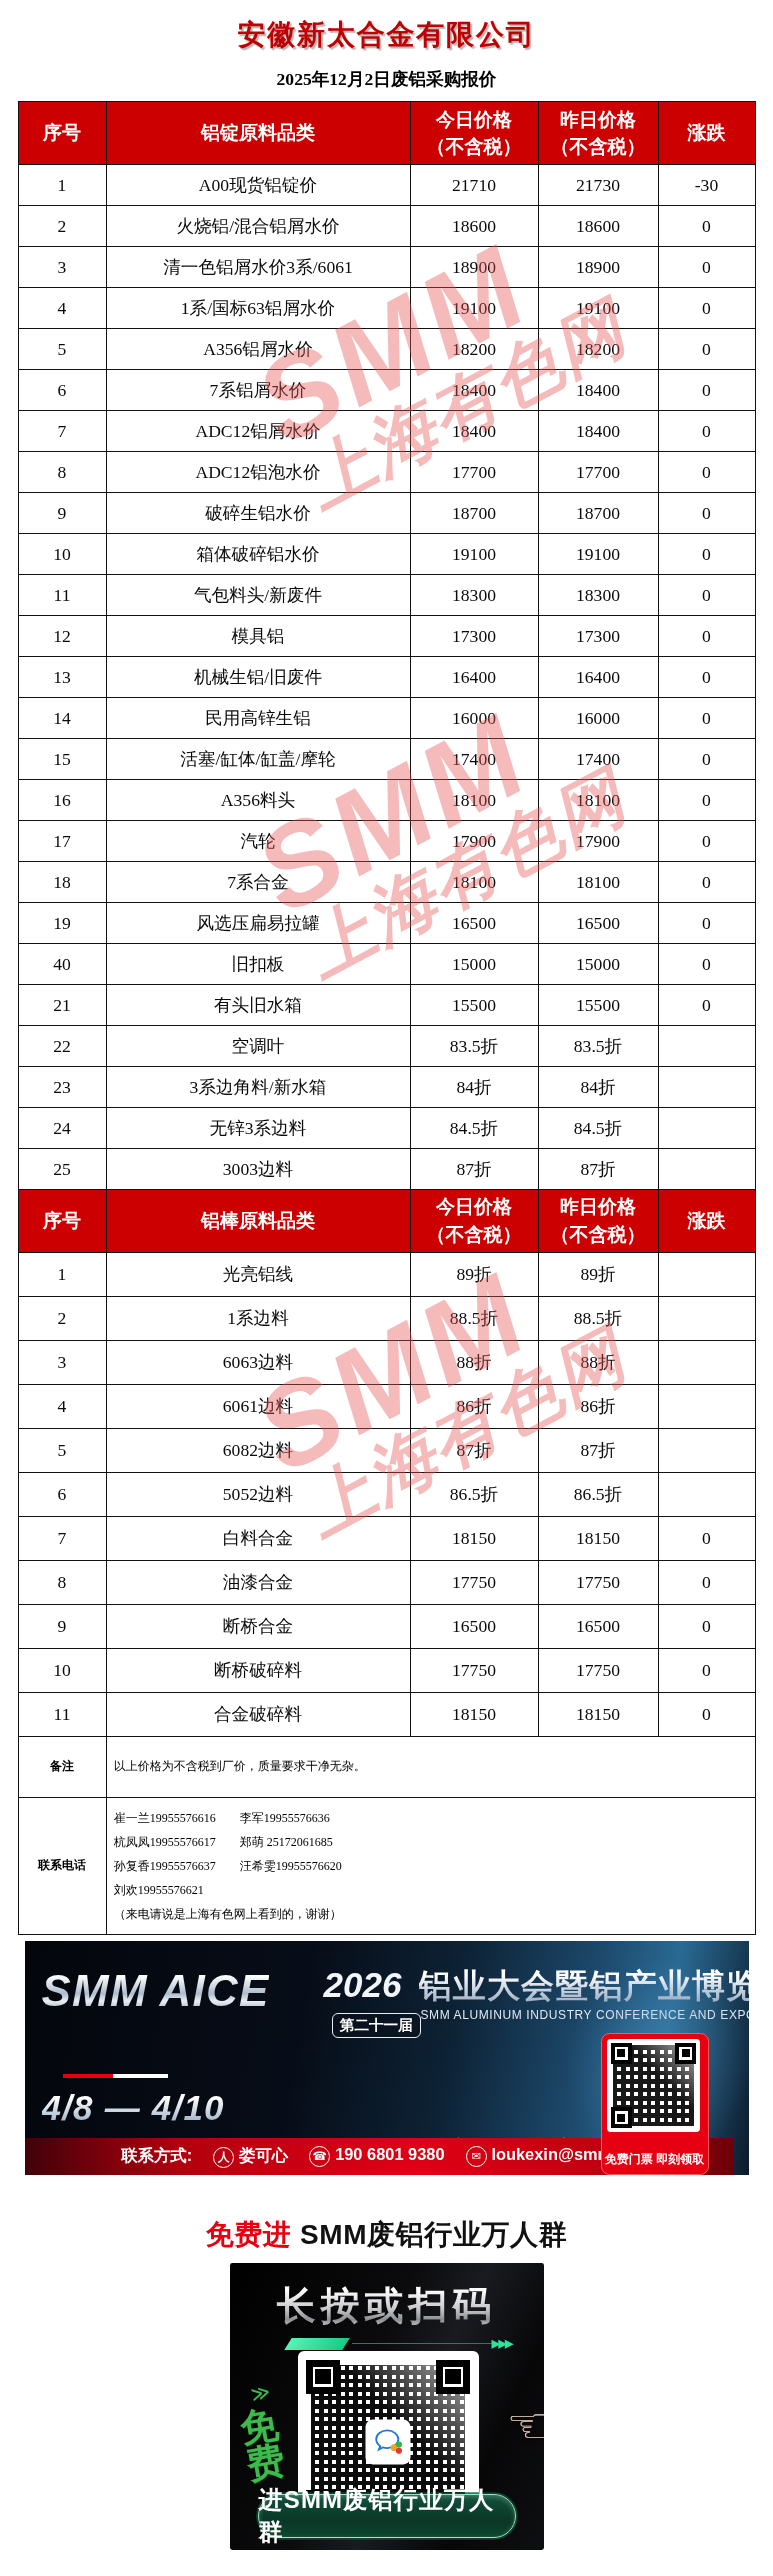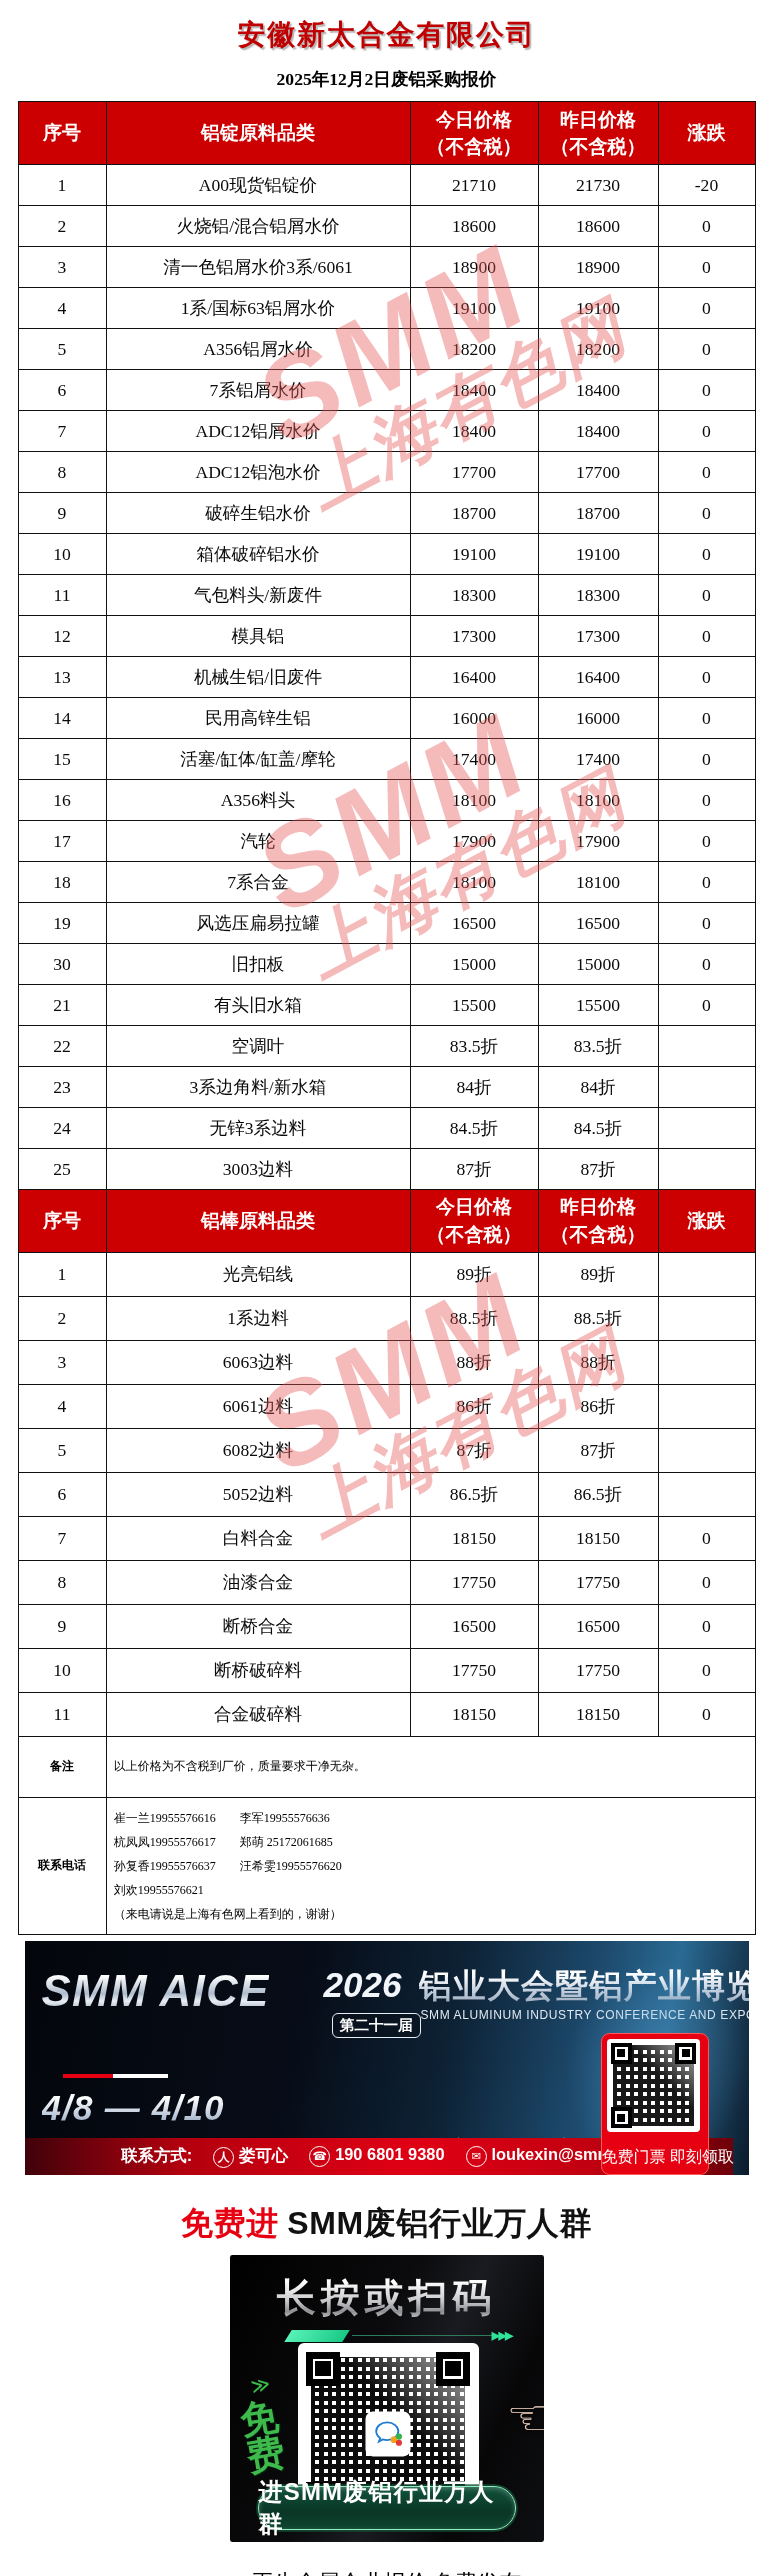--- a/index.html
+++ b/index.html
@@ -54,31 +54,31 @@
     background:linear-gradient(180deg,#ffffff 25%,#b9c6d8 70%,#8b9cb0 100%); -webkit-background-clip:text; background-clip:text; color:#e8eef5;text-align:center; -webkit-text-fill-color:transparent; }
   .bn-venue { position:absolute; left:18px; top:196px; font-size:18px; font-weight:700; letter-spacing:7.3px; color:#dfe7f2; }
   .bn-slogan { position:absolute; left:377px; top:194px; font-size:20px; font-weight:700; letter-spacing:4.3px; color:#e6edf5; white-space:nowrap; }
   .bn-bottombar { position:absolute; left:0; right:16px; bottom:0; height:37px; display:flex; align-items:center; justify-content:center;
     gap:21px; font-size:16.4px; font-weight:700; background:linear-gradient(90deg,#40020a,#b3000e 22%,#e00015 55%,#c10010 80%,#6d0009); }
   .bn-ic { display:inline-flex; align-items:center; justify-content:center; width:21px; height:21px; border:1.2px solid #fff;
     border-radius:50%; font-size:11.6px; margin-right:4.9px; }
   .bn-qr-frame { position:absolute; right:40px; top:92px; width:108px; height:142px; background:#e60012;
     border:1.8px solid #ff5a5a; border-radius:8.5px; z-index:3; }
   .bn-qr { position:absolute; left:5.5px; top:5.5px; width:93px; height:93px; background:#fff; border-radius:3.7px; }
-  .bn-qr-caption { position:absolute; left:0; right:0; bottom:6px; text-align:center; font-size:16px; font-weight:400; color:#fff; white-space:nowrap; }
+  .bn-qr-caption { position:absolute; left:0; right:0; bottom:6px; text-align:center; font-size:12px; font-weight:700; color:#fff; white-space:nowrap; }
   .qr-mesh { position:absolute; inset:6px; opacity:.9;
     background-image:repeating-linear-gradient(0deg,#000 0 4.3px,transparent 4.3px 8.5px),repeating-linear-gradient(90deg,#000 0 4.3px,transparent 4.3px 8.5px);
     background-blend-mode:lighten; -webkit-mask-image:linear-gradient(45deg,#000 0 60%, rgba(0,0,0,.35)); }
   .finder { position:absolute; width:21px; height:21px; border:4.3px solid #000; background:#fff; }
   .finder::after { content:""; position:absolute; inset:2.4px; background:#000; }
   .f-tl{left:3.7px;top:3.7px;} .f-tr{right:3.7px;top:3.7px;} .f-bl{left:3.7px;bottom:3.7px;}
 
   
-  .join-heading { margin-top:27px; text-align:center; font-family:"Liberation Sans","DejaVu Sans",sans-serif;
-    font-weight:800; font-size:32px; letter-spacing:0.6px; color:#111; }
+  .join-heading { margin-top:41px; text-align:center; font-family:"Liberation Sans","DejaVu Sans",sans-serif;
+    font-weight:800; font-size:28px; letter-spacing:0.6px; color:#111; }
   .join-heading .hl { color:#e60012; margin-right:8.5px; }
 
   .qr-card { position:relative; width:314px; height:287px; margin:9.7px auto 0; overflow:hidden; border-radius:2.4px;
     font-family:"Liberation Sans","DejaVu Sans",sans-serif;
     background:linear-gradient(115deg,#000 0%,#0b0b0d 42%,#191b20 58%,#070708 78%,#0e0f12 100%); }
   .card-title { position:absolute; top:16px; left:0; right:0; text-align:center; font-weight:900; font-size:39px; letter-spacing:4.9px;
     background:linear-gradient(180deg,#ffffff 20%,#c9c9cc 55%,#8e8f93 75%,#f0f0f2 100%); -webkit-background-clip:text; background-clip:text; color:#e4e4e6; -webkit-text-fill-color:transparent; }
   .card-tab { position:absolute; left:58px; top:75px; width:58px; height:12px; transform:skewX(-32deg);
     background:linear-gradient(90deg,#58f2b6,#19c985); }
   .card-dash { position:absolute; left:122px; top:80px; width:140px; border-top:1.8px solid #2a7c5d; }
@@ -140,21 +140,21 @@
         <th><span>昨日价格</span><br><span>（不含税）</span></th>
         <th>涨跌</th>
       </tr>
     </thead>
     <tbody>
         <tr>
           <td>1</td>
           <td>A00现货铝锭价</td>
           <td>21710</td>
           <td>21730</td>
-          <td class="chg-neg">-20</td>
+          <td class="chg-neg">-30</td>
         </tr>
         <tr>
           <td>2</td>
           <td>火烧铝/混合铝屑水价</td>
           <td>18600</td>
           <td>18600</td>
           <td>0</td>
         </tr>
         <tr>
           <td>3</td>
@@ -269,21 +269,21 @@
           <td>0</td>
         </tr>
         <tr>
           <td>19</td>
           <td>风选压扁易拉罐</td>
           <td>16500</td>
           <td>16500</td>
           <td>0</td>
         </tr>
         <tr>
-          <td>30</td>
+          <td>40</td>
           <td>旧扣板</td>
           <td>15000</td>
           <td>15000</td>
           <td>0</td>
         </tr>
         <tr>
           <td>21</td>
           <td>有头旧水箱</td>
           <td>15500</td>
           <td>15500</td>

